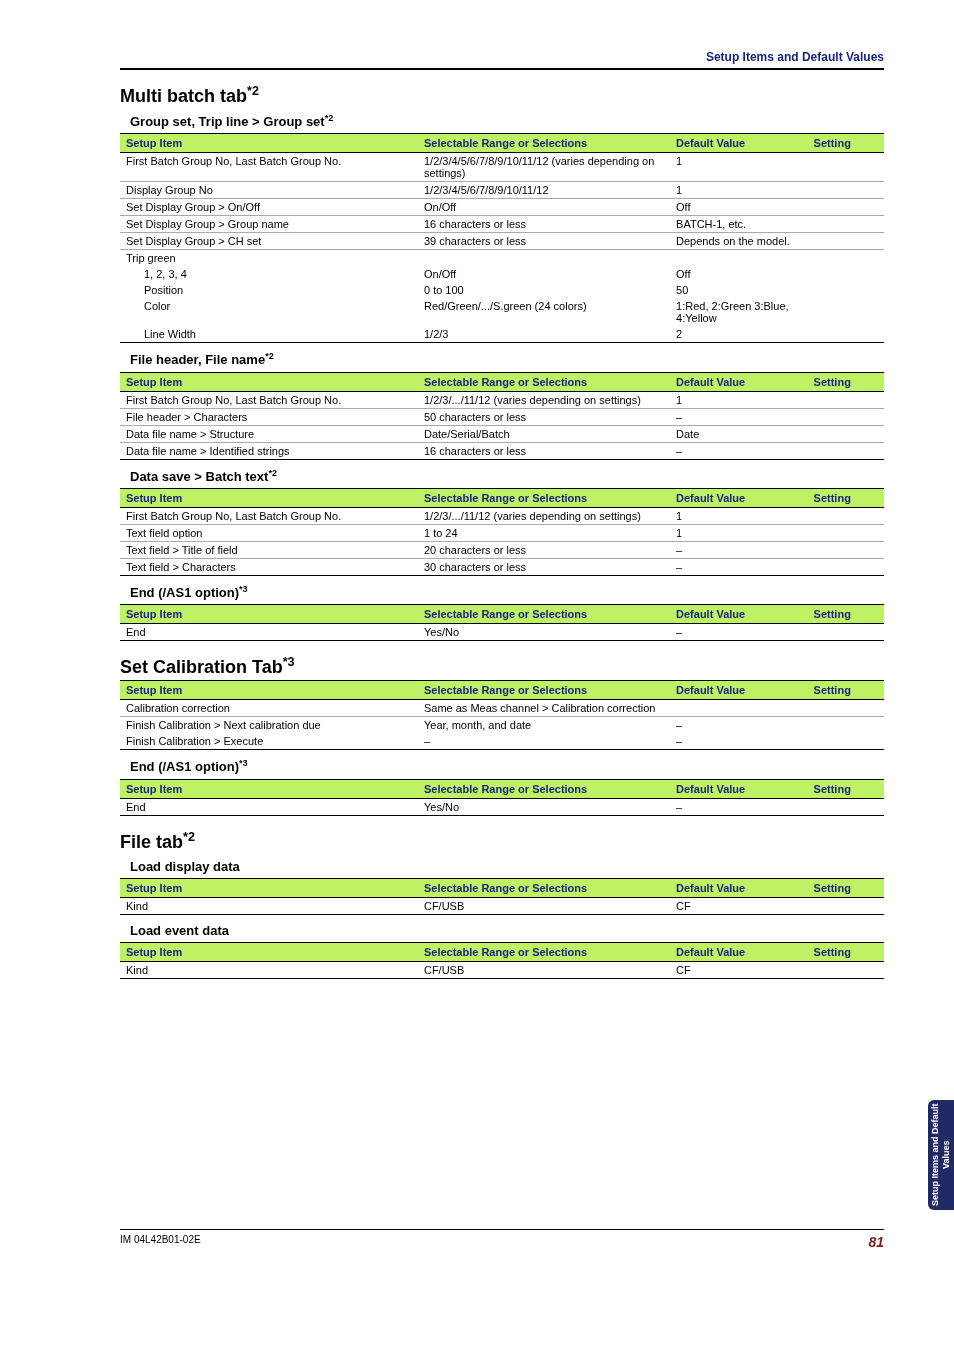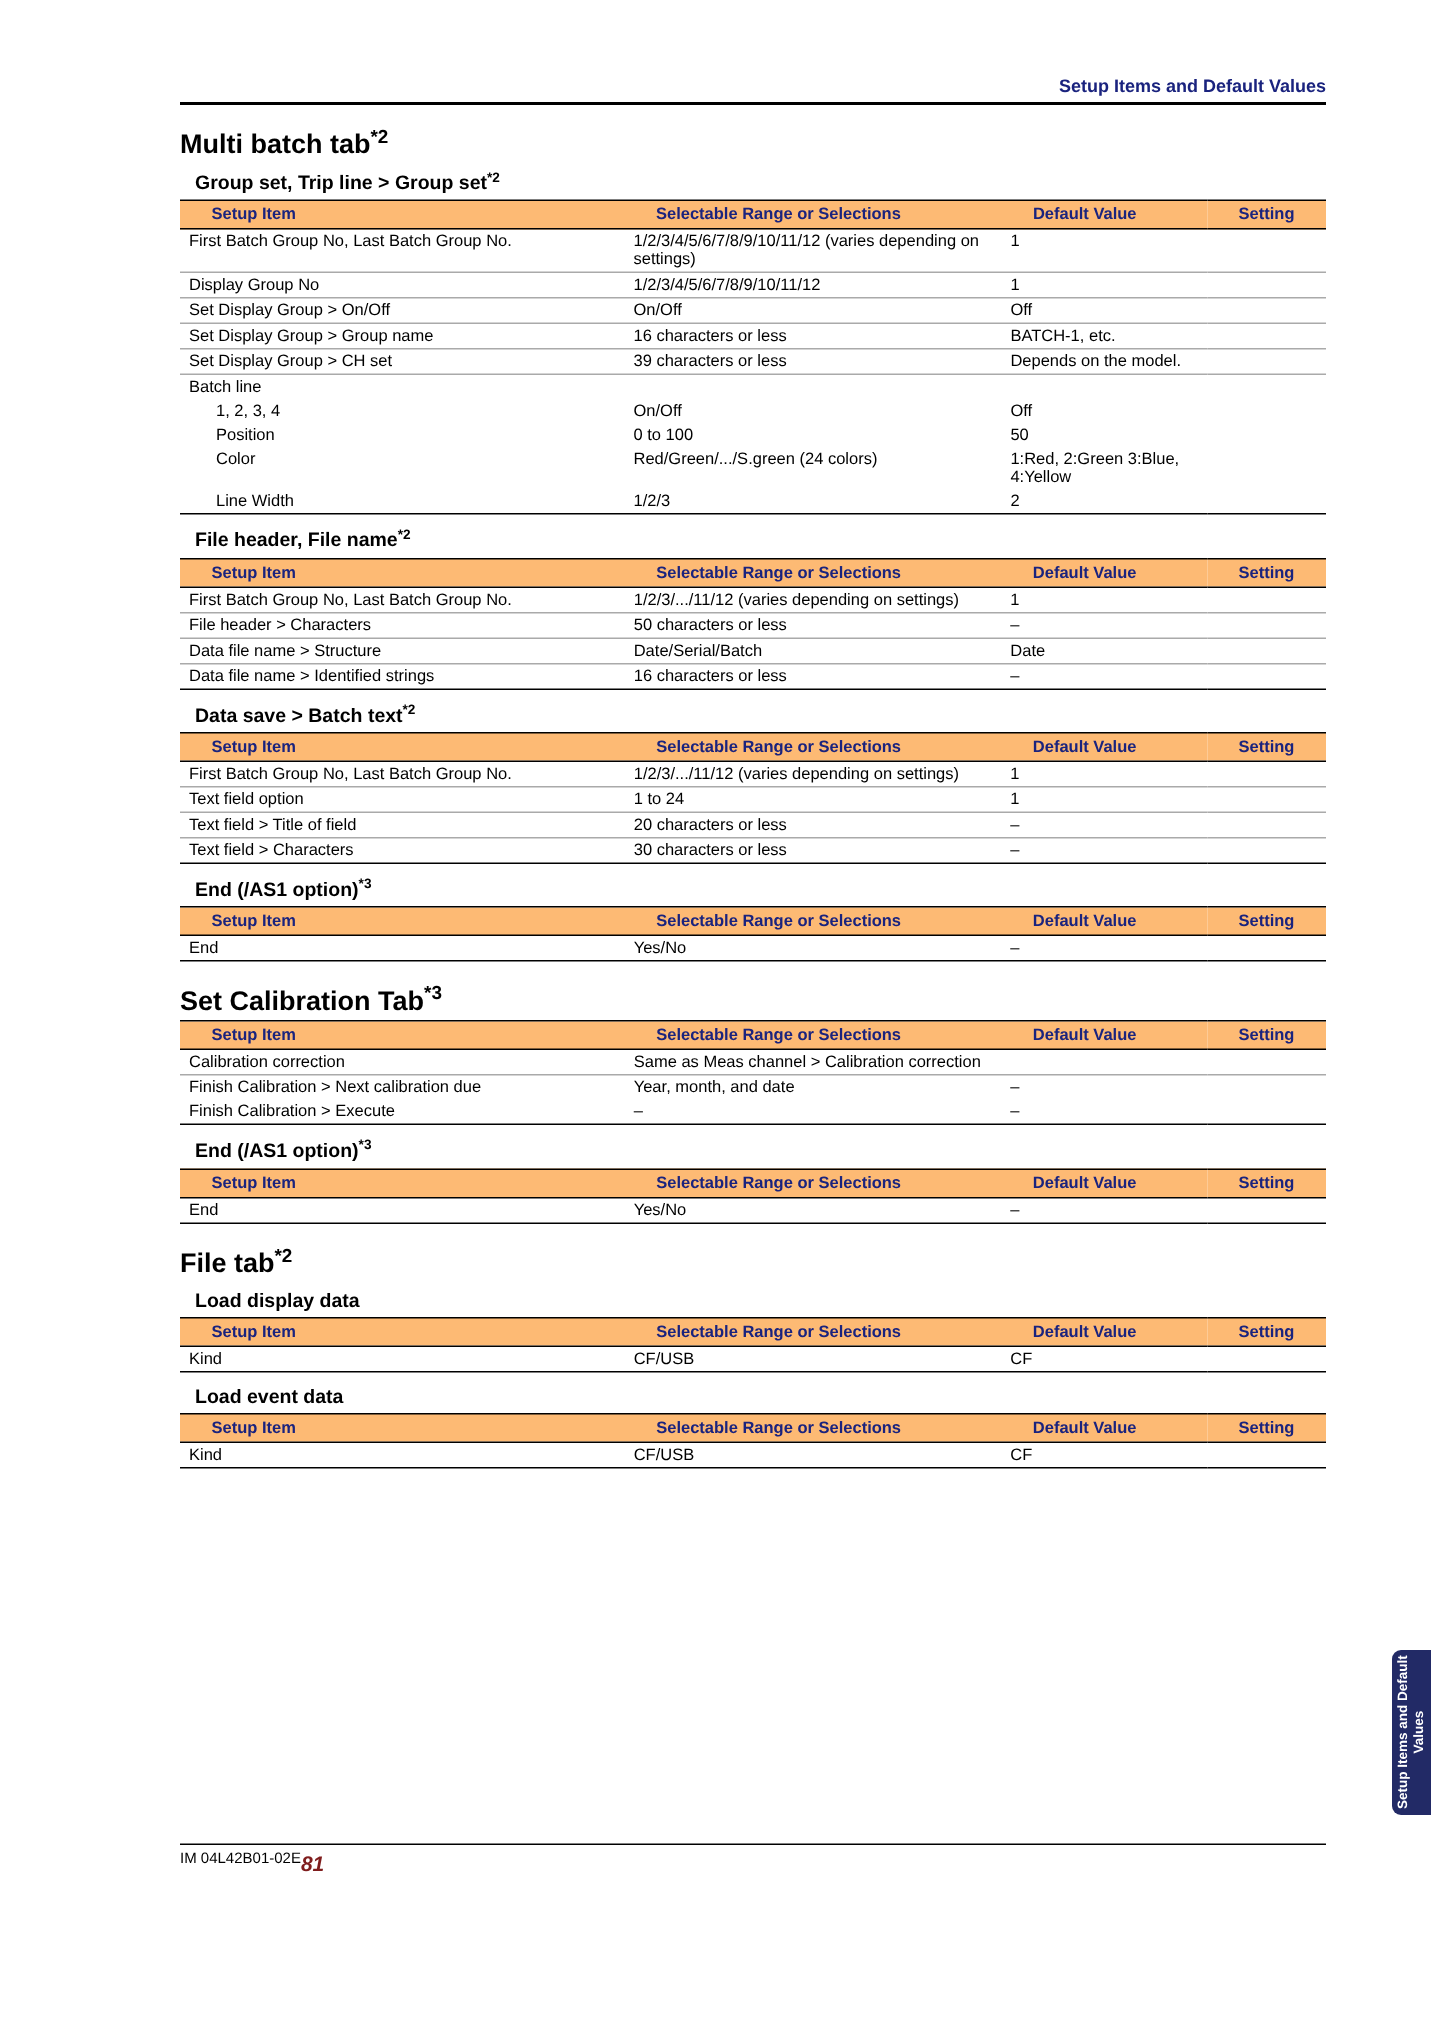--- a/index.html
+++ b/index.html
@@ -36,25 +36,25 @@
     font-weight: bold;
     margin: 6px 0 4px 10px;
   }
   sup { font-size: 0.7em; }
   table.tbl {
     width: 100%;
     border-collapse: collapse;
     margin-bottom: 8px;
   }
   table.tbl th {
-    background: #fdba74;
+    background: #bef264;
     font-weight: bold;
     font-size: 11px;
     text-align: left;
-    padding: 3px 21px;
+    padding: 3px 6px;
     border-top: 1.5px solid #000;
     border-bottom: 1px solid #000;
     color: #1a237e;
   }
   table.tbl td {
     padding: 2px 6px;
     font-size: 11px;
     border-bottom: 1px solid #aaa;
     vertical-align: top;
   }
@@ -93,20 +93,21 @@
   }
   .footer {
     position: absolute;
     bottom: 20px;
     left: 120px;
     right: 70px;
     border-top: 1.5px solid #000;
     padding-top: 4px;
     font-size: 10px;
     display:flex;
+    justify-content: space-between;
   }
   .footer .pageno {
     color: #7f1d1d;
     font-weight: bold;
     font-style: italic;
     font-size: 14px;
   }
 </style>
 </head>
 <body>
@@ -149,21 +150,21 @@
             <td>BATCH-1, etc.</td>
             <td class="col-set"></td>
           </tr>
           <tr class="">
             <td>Set Display Group &gt; CH set</td>
             <td>39 characters or less</td>
             <td>Depends on the model.</td>
             <td class="col-set"></td>
           </tr>
           <tr class="noborder">
-            <td>Batch line</td>
+            <td>Trip green</td>
             <td></td>
             <td></td>
             <td class="col-set"></td>
           </tr>
           <tr class="indent noborder">
             <td>1, 2, 3, 4</td>
             <td>On/Off</td>
             <td>Off</td>
             <td class="col-set"></td>
           </tr>

